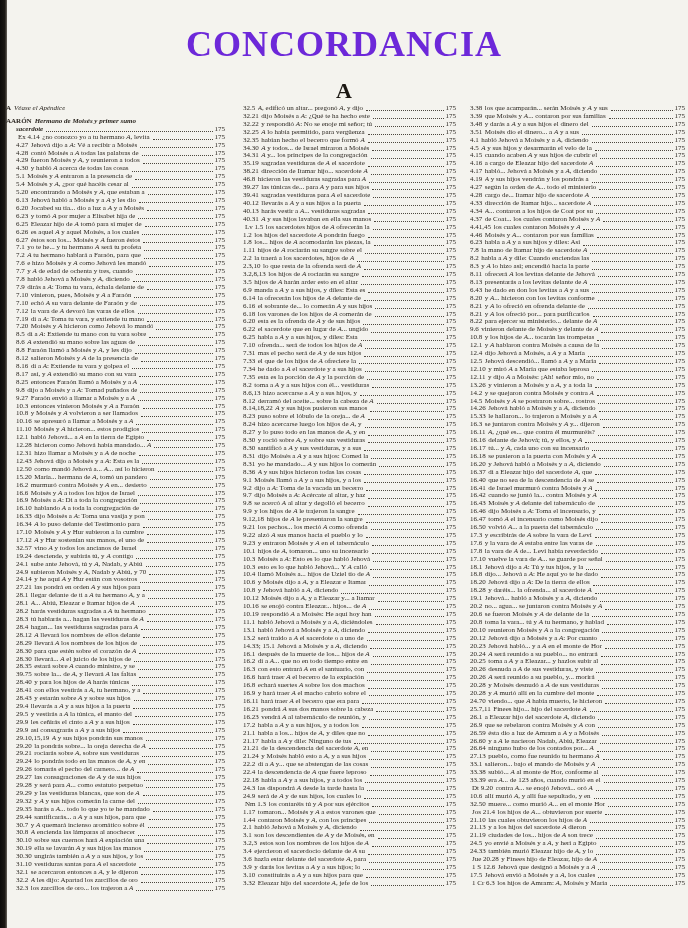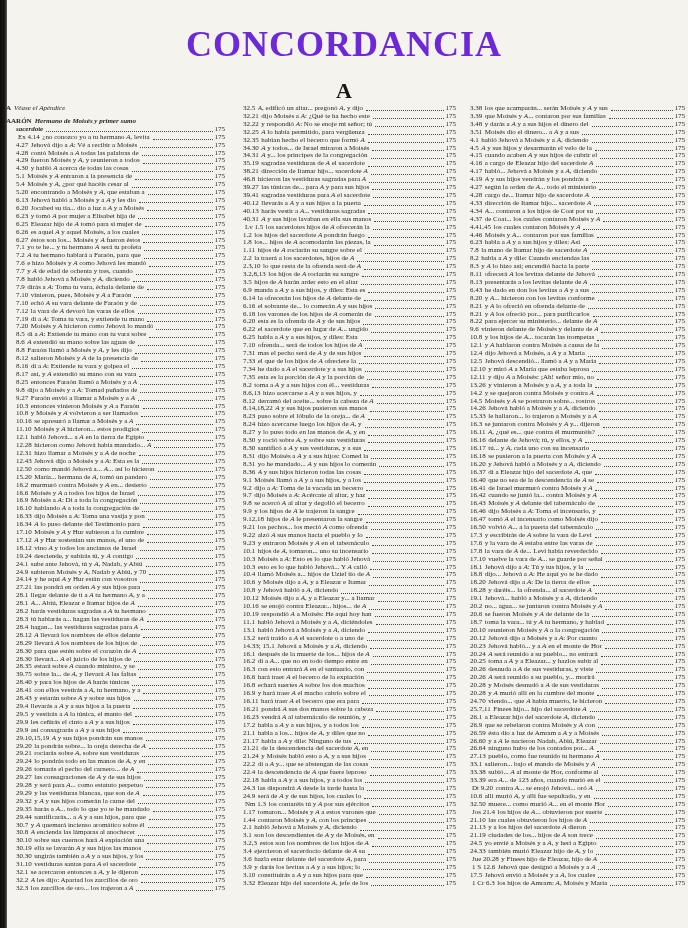--- a/index.html
+++ b/index.html
@@ -379,21 +379,21 @@
           <span class="leader"></span>
           <span class="page-num">175</span>
         </div>
         <div class="row e">
           <span class="ref">17.12</span>
           <span class="txt"><i class="kw">A</i> y Hur sostenían sus manos, el uno de</span>
           <span class="leader"></span>
           <span class="page-num">175</span>
         </div>
         <div class="row e">
-          <span class="ref">18.12</span>
+          <span class="ref">32.57</span>
           <span class="txt">vino <i class="kw">A</i> y todos los ancianos de Israel</span>
           <span class="leader"></span>
           <span class="page-num">175</span>
         </div>
         <div class="row e">
           <span class="ref">19.24</span>
           <span class="txt">desciende, y subirás tú, y <i class="kw">A</i> contigo</span>
           <span class="leader"></span>
           <span class="page-num">175</span>
         </div>
@@ -1631,21 +1631,21 @@
           <span class="leader"></span>
           <span class="page-num">175</span>
         </div>
         <div class="row e">
           <span class="ref">20.6</span>
           <span class="txt">se fueron Moisés y <i class="kw">A</i> de delante de la</span>
           <span class="leader"></span>
           <span class="page-num">175</span>
         </div>
         <div class="row e">
-          <span class="ref">18.7</span>
+          <span class="ref">20.8</span>
           <span class="txt">toma la vara... tú y <i class="kw">A</i> tu hermano, y hablad</span>
           <span class="leader"></span>
           <span class="page-num">175</span>
         </div>
         <div class="row e">
           <span class="ref">20.10</span>
           <span class="txt">reunieron Moisés y <i class="kw">A</i> a la congregación</span>
           <span class="leader"></span>
           <span class="page-num">175</span>
         </div>

